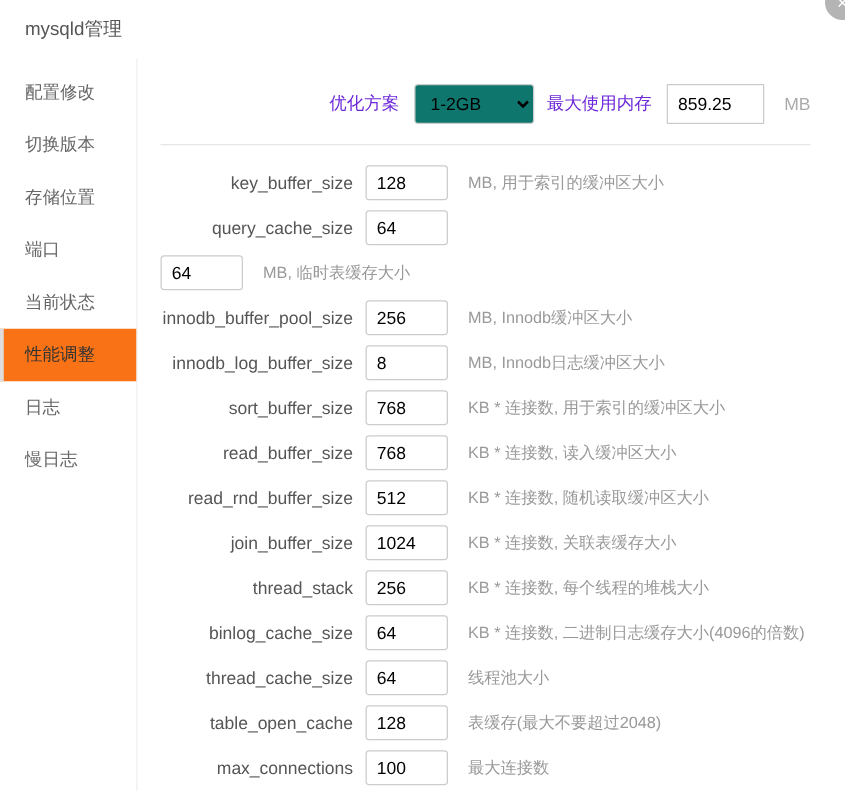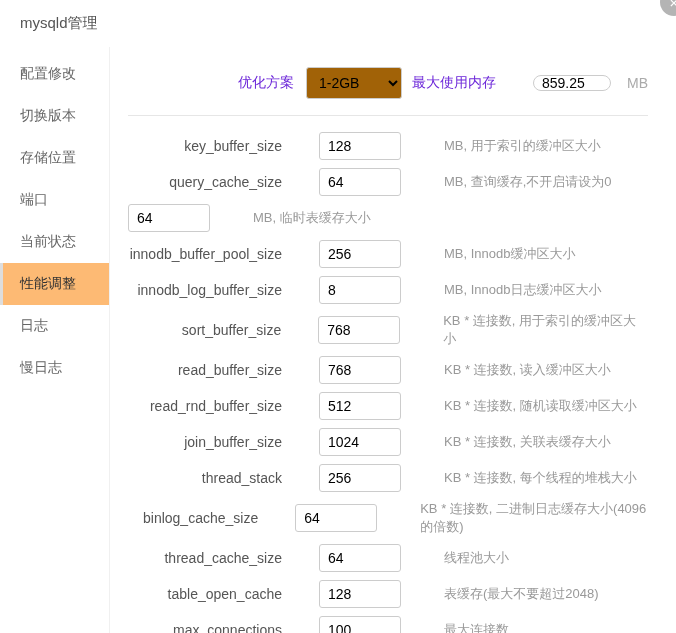--- a/index.html
+++ b/index.html
@@ -42,21 +42,21 @@
       border-right: 1px solid #f0f0f0;
       padding-top: 6px;
     }
     .sidebar-item {
       padding: 12px 0 12px 20px;
       font-size: 14px;
       color: #666;
       cursor: pointer;
     }
     .sidebar-item.active {
-      background: #fdba74;
+      background: #f97316;
       color: #333;
       border-left: 3px solid #ddd;
       padding-left: 17px;
     }
     .content {
       flex: 1;
       padding: 20px 28px 14px 18px;
       overflow-y: auto;
     }
     .top-row {
@@ -72,51 +72,49 @@
       color: #6d28d9;
       margin-right: 2px;
     }
     select.plan {
       width: 96px;
       height: 32px;
       border: 1px solid #ccc;
       border-radius: 3px;
       padding: 0 8px;
       font-size: 14px;
-      background: #a16207;
+      background: #0f766e;
     }
     input.top-input {
       width: 78px;
-      height: 16px;
+      height: 32px;
       border: 1px solid #ccc;
-      border-radius: 11px;
+      border-radius: 0;
       padding: 0 8px;
       font-size: 14px;
-      margin-left: 25px;
     }
     .unit {
       color: #aaa;
       font-size: 14px;
       margin-left: 6px;
     }
     .param-row {
       display: flex;
       align-items: center;
       margin-bottom: 8px;
-      gap: 27px;
     }
     .param-label {
       width: 164px;
       text-align: right;
       color: #555;
       font-size: 14px;
       padding-right: 10px;
     }
     .param-input {
-      width: 82px;
+      width: 66px;
       height: 28px;
       border: 1px solid #ccc;
       border-radius: 3px;
       padding: 0 8px;
       font-size: 14px;
       margin-right: 16px;
     }
     .param-desc {
       color: #999;
       font-size: 13px;
@@ -155,21 +153,20 @@
 
     <div id="params-list">
         <div class="param-row">
           <div class="param-label">key_buffer_size</div>
           <input class="param-input" value="128" style="">
           <div class="param-desc">MB, 用于索引的缓冲区大小</div>
         </div>
         <div class="param-row">
           <div class="param-label">query_cache_size</div>
           <input class="param-input" value="64" style="">
-          <div class="param-desc">MB, 查询缓存,不开启请设为0</div>
         </div>
         <div class="param-row">
           <input class="param-input" value="64" style="">
           <div class="param-desc">MB, 临时表缓存大小</div>
         </div>
         <div class="param-row">
           <div class="param-label">innodb_buffer_pool_size</div>
           <input class="param-input" value="256" style="">
           <div class="param-desc">MB, Innodb缓冲区大小</div>
         </div>

